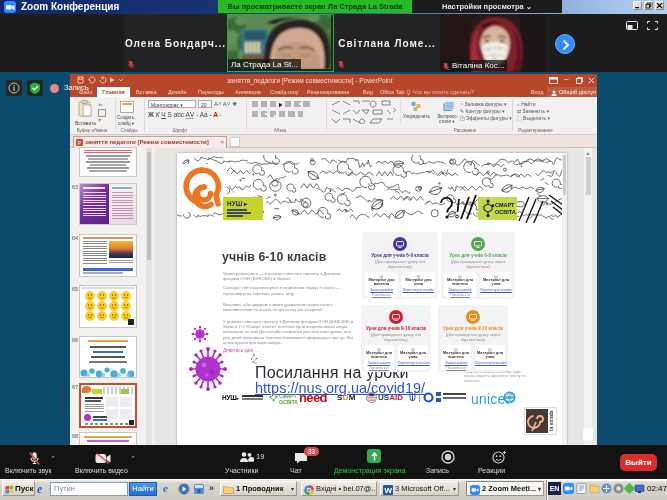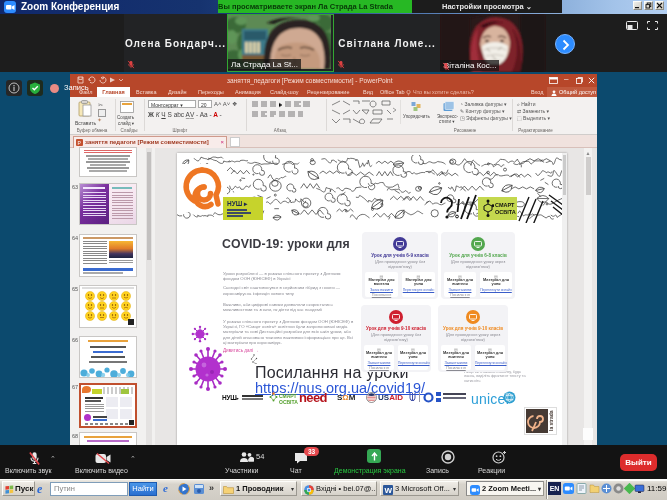--- a/index.html
+++ b/index.html
@@ -1,21 +1,21 @@
 <!DOCTYPE html>
 <html><head><meta charset="utf-8">
 <style>
 html,body{margin:0;padding:0;background:#000}
 #s{position:relative;width:667px;height:500px;background:#0c4a6e;font-family:"Liberation Sans",sans-serif;overflow:hidden}
 .abs{position:absolute}
 .txt{position:absolute;white-space:nowrap}
 
 #tbar{position:absolute;left:0;top:0;width:667px;height:14px;background:linear-gradient(90deg,#10286b 0%,#16336f 30%,#2c5292 50%,#6b94c8 72%,#a3c3e9 92%,#b3cff2 100%)}
 #tbar .zt{position:absolute;left:21px;top:1px;color:#fff;font-weight:bold;font-size:10px}
-#greenpill{position:absolute;left:218px;top:0;width:194px;height:13px;background:#27b824;color:#083a08;font-size:7.5px;font-weight:bold;text-align:left;line-height:13px}
+#greenpill{position:absolute;left:218px;top:0;width:194px;height:13px;background:#27b824;color:#083a08;font-size:7.5px;font-weight:bold;text-align:center;line-height:13px}
 #viewopt{position:absolute;left:412px;top:0;width:150px;height:13px;background:#1c1c1c;color:#e8e8e8;font-size:7.5px;font-weight:bold;text-align:center;line-height:13px}
 .wbtn{position:absolute;top:1px;width:9px;height:9px;background:linear-gradient(135deg,#efefea,#cdc9c0);border:1px solid #8d8d85;border-top-color:#fcfcf8;border-left-color:#fcfcf8;box-sizing:border-box;color:#111;font-size:7px;line-height:7px;text-align:center;font-weight:bold}
 
 #vstrip{position:absolute;left:0;top:14px;width:667px;height:58px;background:#1d1d1d}
 .tile{position:absolute;top:0;height:58px;background:#222325}
 .tname{position:absolute;width:100%;top:24px;text-align:center;color:#f2f2f2;font-size:10px;font-weight:bold;letter-spacing:1px}
 .micoff{position:absolute;left:3px;bottom:3px;width:8px;height:9px}
 .vlabel{position:absolute;left:0;bottom:1px;background:rgba(20,20,20,.75);color:#fff;font-size:8px;padding:1px 3px;white-space:nowrap}
 
 #ppt{position:absolute;left:70px;top:74px;width:527px;height:371px;background:#f1efee}
@@ -143,21 +143,21 @@
         <path d="M40 30 Q42 14 54 12 Q68 12 70 28 Q70 38 66 44 L46 44 Q41 38 40 30Z" fill="#d8b49e"></path>
         <path d="M43 24 Q47 21 51 23 M58 23 Q62 21 66 24" stroke="#4a2a22" stroke-width="1.3" fill="none"></path>
         <ellipse cx="47" cy="27" rx="1.8" ry="1.2" fill="#3a241e"></ellipse>
         <ellipse cx="62" cy="27" rx="1.8" ry="1.2" fill="#3a241e"></ellipse>
         <path d="M42 32 Q42 46 50 50 L60 50 Q68 46 68 32 Q62 28 55 28 Q48 28 42 32Z" fill="#f2efe8"></path>
         <path d="M44 36 Q50 33 55 34 Q61 33 66 36 M46 42 Q55 39 64 42 M49 47 Q55 45 61 47" stroke="#b8b2a8" stroke-width="0.8" fill="none"></path>
         <path d="M47 34 l3 4 M58 36 l4 -3 M52 42 l4 3" stroke="#8a8478" stroke-width="0.7"></path>
         <path d="M30 4 Q40 0 52 2 L52 0 L30 0 Z" fill="#241518"></path>
           </g>
       </svg>
-      <div class="vlabel" style="padding-left:4px">Віталіна Кос...
+      <div class="vlabel" style="padding-left:12px">Віталіна Кос...
         <svg class="abs" style="left:2px;top:2px" width="8" height="9" viewBox="0 0 10 11">
             <path d="M5 1 a1.8 1.8 0 0 1 1.8 1.8 v2.4 a1.8 1.8 0 0 1 -3.6 0 v-2.4 A1.8 1.8 0 0 1 5 1Z" fill="#e5484d"></path>
             <path d="M2 5 a3 3 0 0 0 6 0 M5 8 v2" stroke="#e5484d" stroke-width="0.9" fill="none"></path>
             <path d="M1.5 1 L8.5 10" stroke="#e5484d" stroke-width="1.2"></path>
           </svg>
       </div>
     </div>
     <div class="abs" style="left:555px;top:20px;width:20px;height:20px;border-radius:50%;background:#2d8cff;border:1px solid #79b4ff;box-sizing:border-box">
       <svg class="abs" style="left:6px;top:4px" width="8" height="12" viewBox="0 0 8 12">
           <path d="M1.5 1.5 L6 6 L1.5 10.5" stroke="#fff" stroke-width="1.8" fill="none"></path>
@@ -689,21 +689,21 @@
                 <path d="M3 7 L7 5 L11 7 L11 11 L7 13 L3 11 Z M7 5 V2 M11 8 L13 7 M7 13 v3"></path>
               </g>
           <circle cx="7" cy="2" r="1.5" fill="#111"></circle>
               <circle cx="12" cy="6.5" r="1.3" fill="#111"></circle>
               <circle cx="7" cy="16.5" r="1.5" fill="#111"></circle>
         </svg>
         <div class="txt" style="left:17px;top:5px;font-size:5.5px;font-weight:bold;color:#111">СМАРТ</div>
         <div class="txt" style="left:17px;top:12px;font-size:5.5px;font-weight:bold;color:#111">ОСВІТА</div>
       </div>
 
-      <div class="txt" style="left:45px;top:84px;font-size:12.3px;font-weight:bold;color:#3b3b42;letter-spacing:0.1px">COVID-19: уроки для</div>
+      <div class="txt" style="left:45px;top:96.5px;font-size:12.3px;font-weight:bold;color:#3b3b42;letter-spacing:0.1px">учнів 6-10 класів</div>
 
       <div class="abs" style="left:46px;top:118px;width:130px;font-size:4.3px;line-height:5px;color:#8a8a92">Уроки розроблені — в рамках спільного проекту з Дитячим фондом ООН (ЮНІСЕФ) в Україні</div>
       <div class="abs" style="left:46px;top:132px;width:128px;font-size:4.3px;line-height:5.6px;color:#8a8a92">Сьогодні світ наштовхнувся в серйозним гібрид з ночею — коронавірусна інфекція нового типу</div>
       <div class="abs" style="left:46px;top:149px;width:132px;font-size:4.3px;line-height:5.3px;color:#8a8a92">Важливо, аби цифрові навики дозволяли скористатись можливостями та знали, як діяти під час пандемії</div>
       <div class="abs" style="left:46px;top:166px;width:133px;font-size:4.3px;line-height:5.2px;color:#8a8a92">У рамках спільного проекту з Дитячим фондом ООН (ЮНІСЕФ) в Україні, ГО «Смарт освіта» освітяни були запропоновані медіа матеріали та нові Дистанційні розробки для всіх шкіл уроки, або для дітей опановано тижнево важливою інформацією про це. Всі ці матеріали про коронавірус.</div>
       <div class="txt" style="left:46px;top:195px;font-size:4.6px;color:#d84a9e">Дивитись далі →</div>
 
       <svg class="abs" style="left:14px;top:172px" width="18" height="18" viewBox="0 0 20 20">
         <g stroke="#a82cc4" stroke-width="1.1">
               <path d="M10 2 V18 M2 10 H18 M4.3 4.3 L15.7 15.7 M15.7 4.3 L4.3 15.7"></path>
@@ -927,21 +927,21 @@
         <path d="M2 0.5 L14 10.5" stroke="#e5484d" stroke-width="1.4"></path>
       </svg>
     <div class="txt" style="left:130px;top:10px;color:#bbb;font-size:7px">⌃</div>
     <div class="zlab" style="left:75px">Включить видео</div>
     <svg class="abs" style="left:239px;top:6px" width="15" height="13" viewBox="0 0 15 13">
         <circle cx="5" cy="3.5" r="2.3" fill="#e8e8e8"></circle>
         <path d="M1 11 a4 4 0 0 1 8 0Z" fill="#e8e8e8"></path>
         <circle cx="10.5" cy="3.8" r="1.9" fill="#e8e8e8"></circle>
         <path d="M9.5 10.8 a3.4 3.4 0 0 1 4.8 -4.4 a3.3 3.3 0 0 1 0.4 4.4Z" fill="#e8e8e8"></path>
       </svg>
-    <div class="txt" style="left:256px;top:7px;color:#ddd;font-size:7.5px">54</div>
+    <div class="txt" style="left:256px;top:7px;color:#ddd;font-size:7.5px">19</div>
     <div class="zlab" style="left:225px">Участники</div>
     <svg class="abs" style="left:294px;top:7px" width="14" height="12" viewBox="0 0 14 12">
         <path d="M1 1 h12 v8 h-7 l-3 2.6 v-2.6 h-2 Z" fill="#e8e8e8"></path>
       </svg>
     <div class="abs" style="left:304px;top:2px;width:15px;height:9px;border-radius:5px;background:#e5484d;color:#fff;font-size:6.5px;font-weight:bold;text-align:center;line-height:9px">33</div>
     <div class="zlab" style="left:290px">Чат</div>
     <div class="abs" style="left:367px;top:4px;width:14px;height:14px;border-radius:3px;background:#35a854">
       <svg class="abs" style="left:3.5px;top:3px" width="7" height="9" viewBox="0 0 7 9">
           <path d="M3.5 8.5 V2 M1 4 L3.5 1 L6 4" stroke="#fff" stroke-width="1.4" fill="none"></path>
         </svg>
@@ -1049,15 +1049,15 @@
         <circle cx="5.5" cy="5.5" r="5" fill="#8a8a8a"></circle>
         <circle cx="5.5" cy="5.5" r="2.2" fill="#ddd"></circle>
       </svg>
     <svg class="abs" style="left:624px;top:4px" width="11" height="11" viewBox="0 0 11 11">
         <rect x="1.5" y="1.5" width="8" height="8" fill="#49b84e" transform="rotate(45 5.5 5.5)"></rect>
       </svg>
     <svg class="abs" style="left:634px;top:4px" width="11" height="11" viewBox="0 0 11 11">
         <rect x="1" y="2" width="9" height="6.5" rx="1" fill="#3a6fd8" stroke="#224" stroke-width="0.5"></rect>
         <rect x="4" y="8.5" width="3" height="1.5" fill="#224"></rect>
       </svg>
-    <div class="txt" style="left:647px;top:5px;font-size:8px;color:#000">11:59</div>
+    <div class="txt" style="left:647px;top:5px;font-size:8px;color:#000">02:47</div>
   </div>
 </div>
 
 </body></html>

